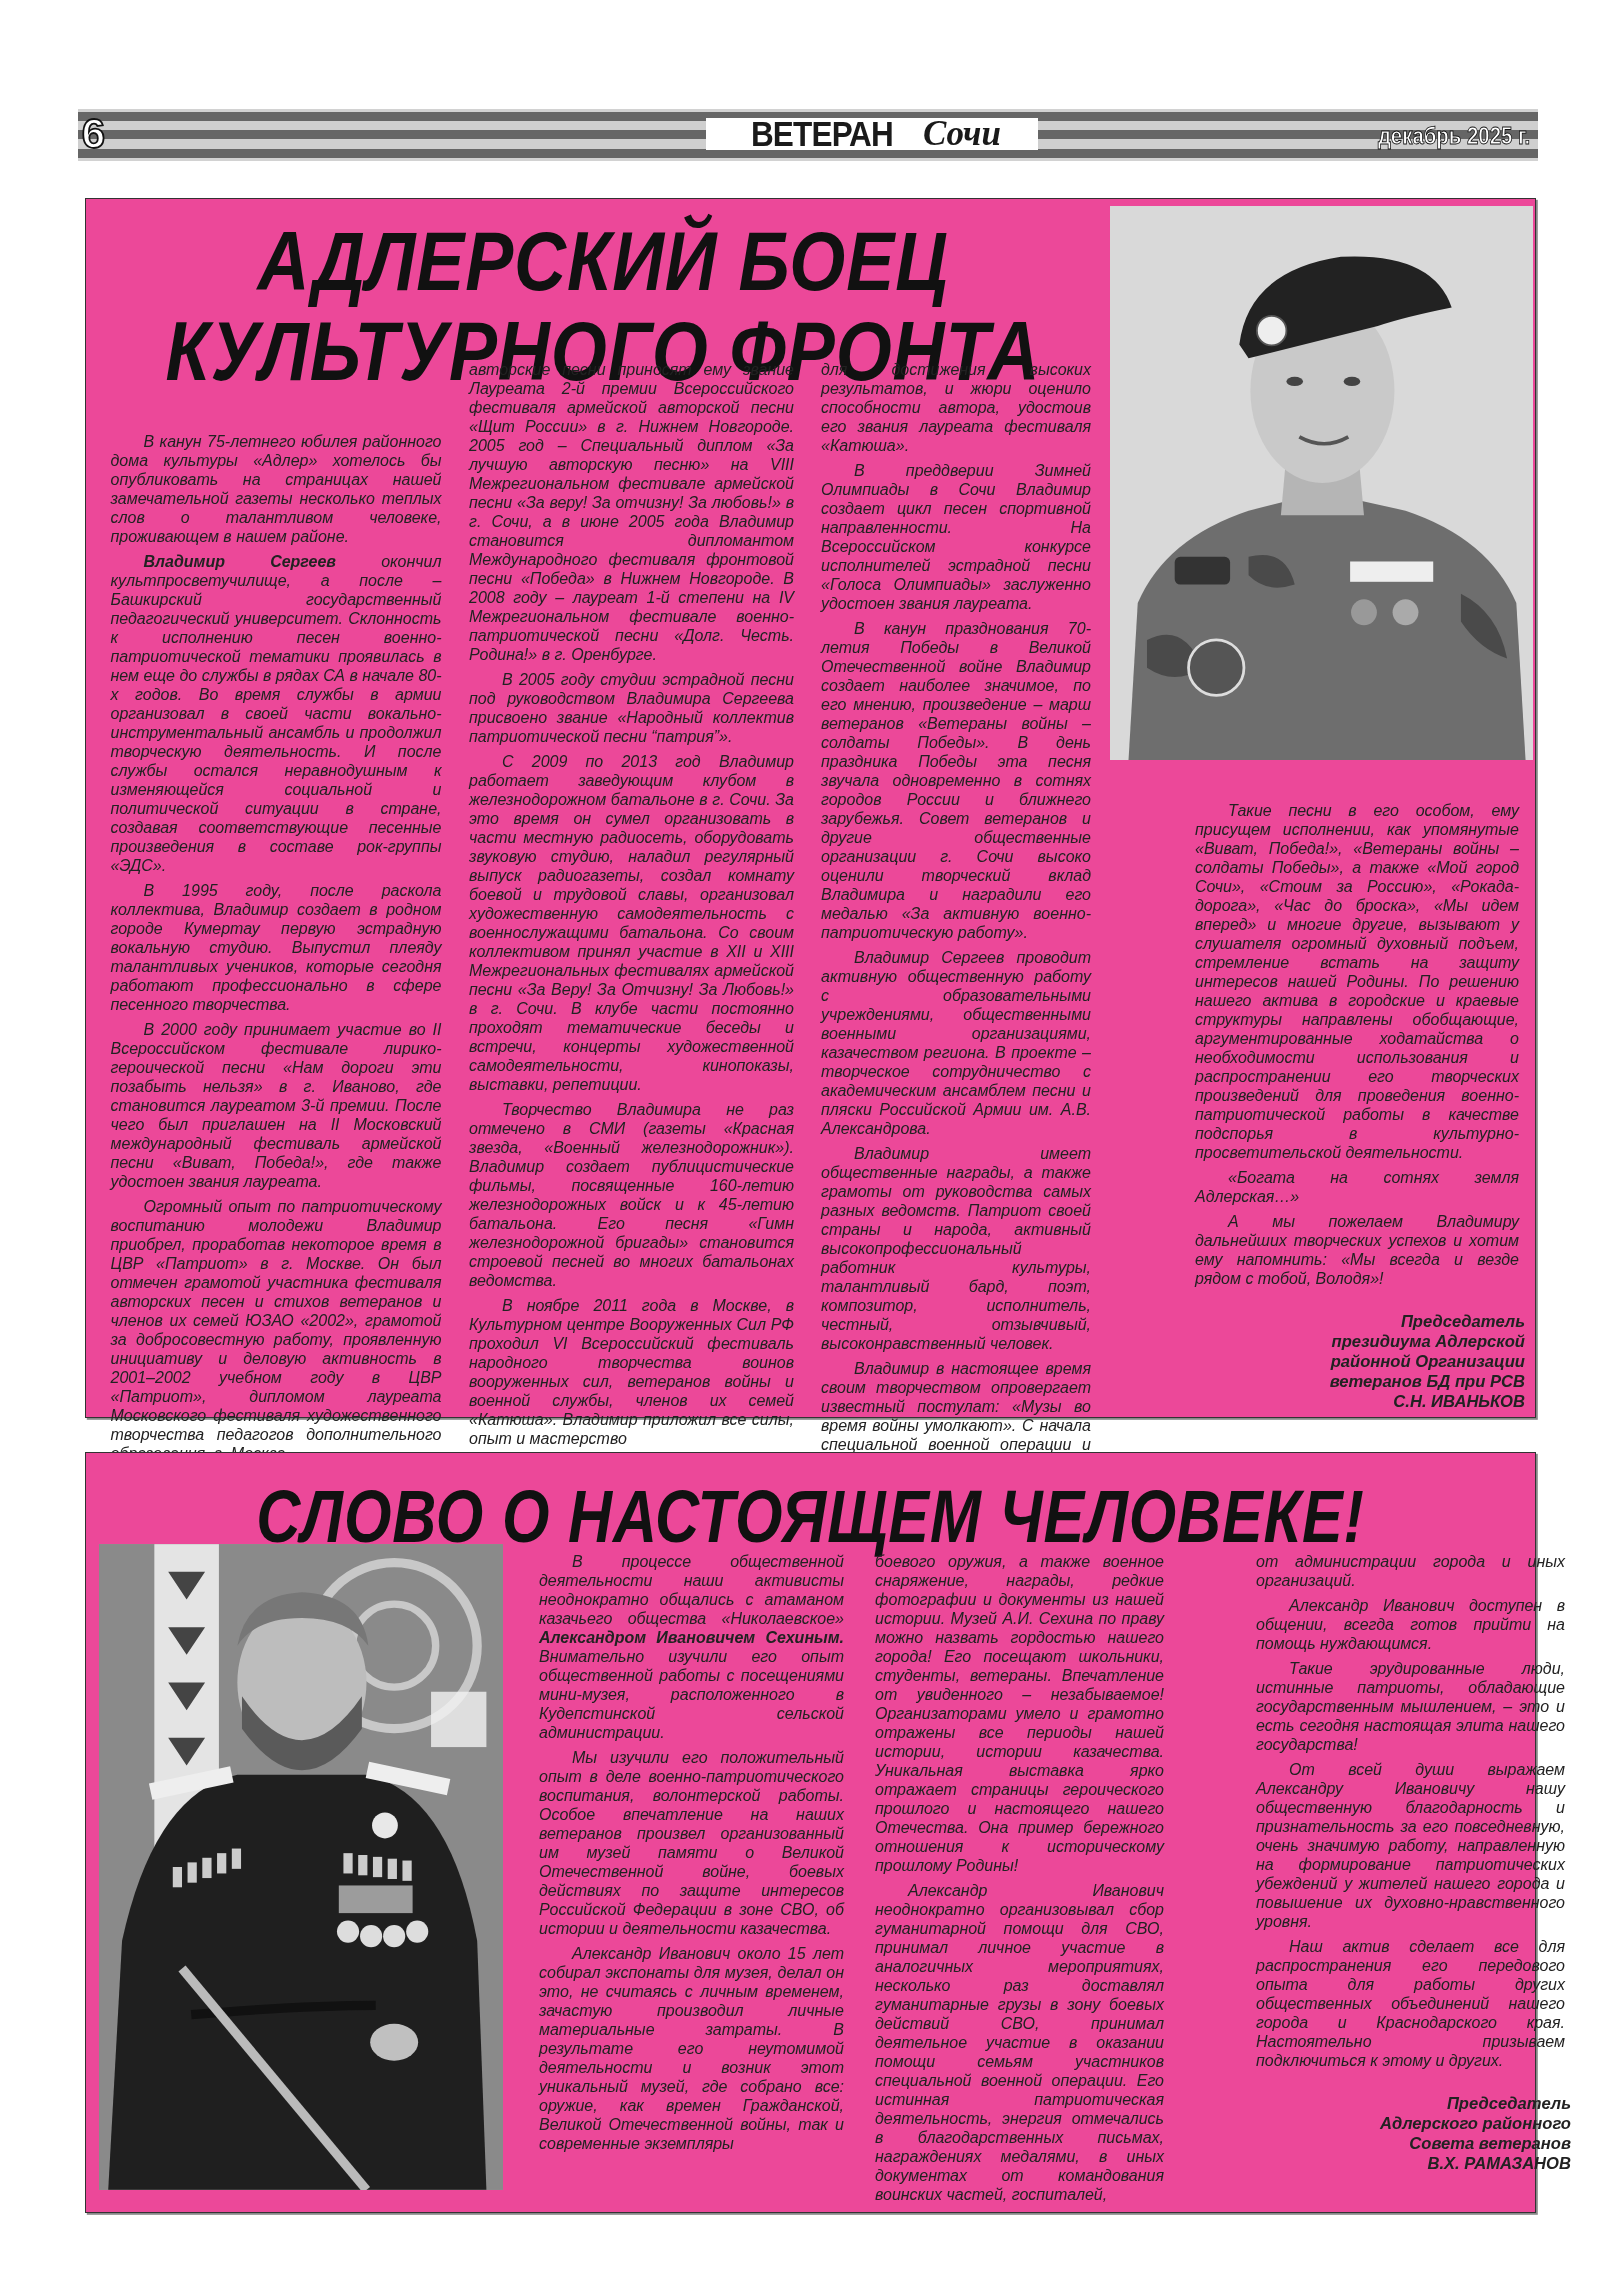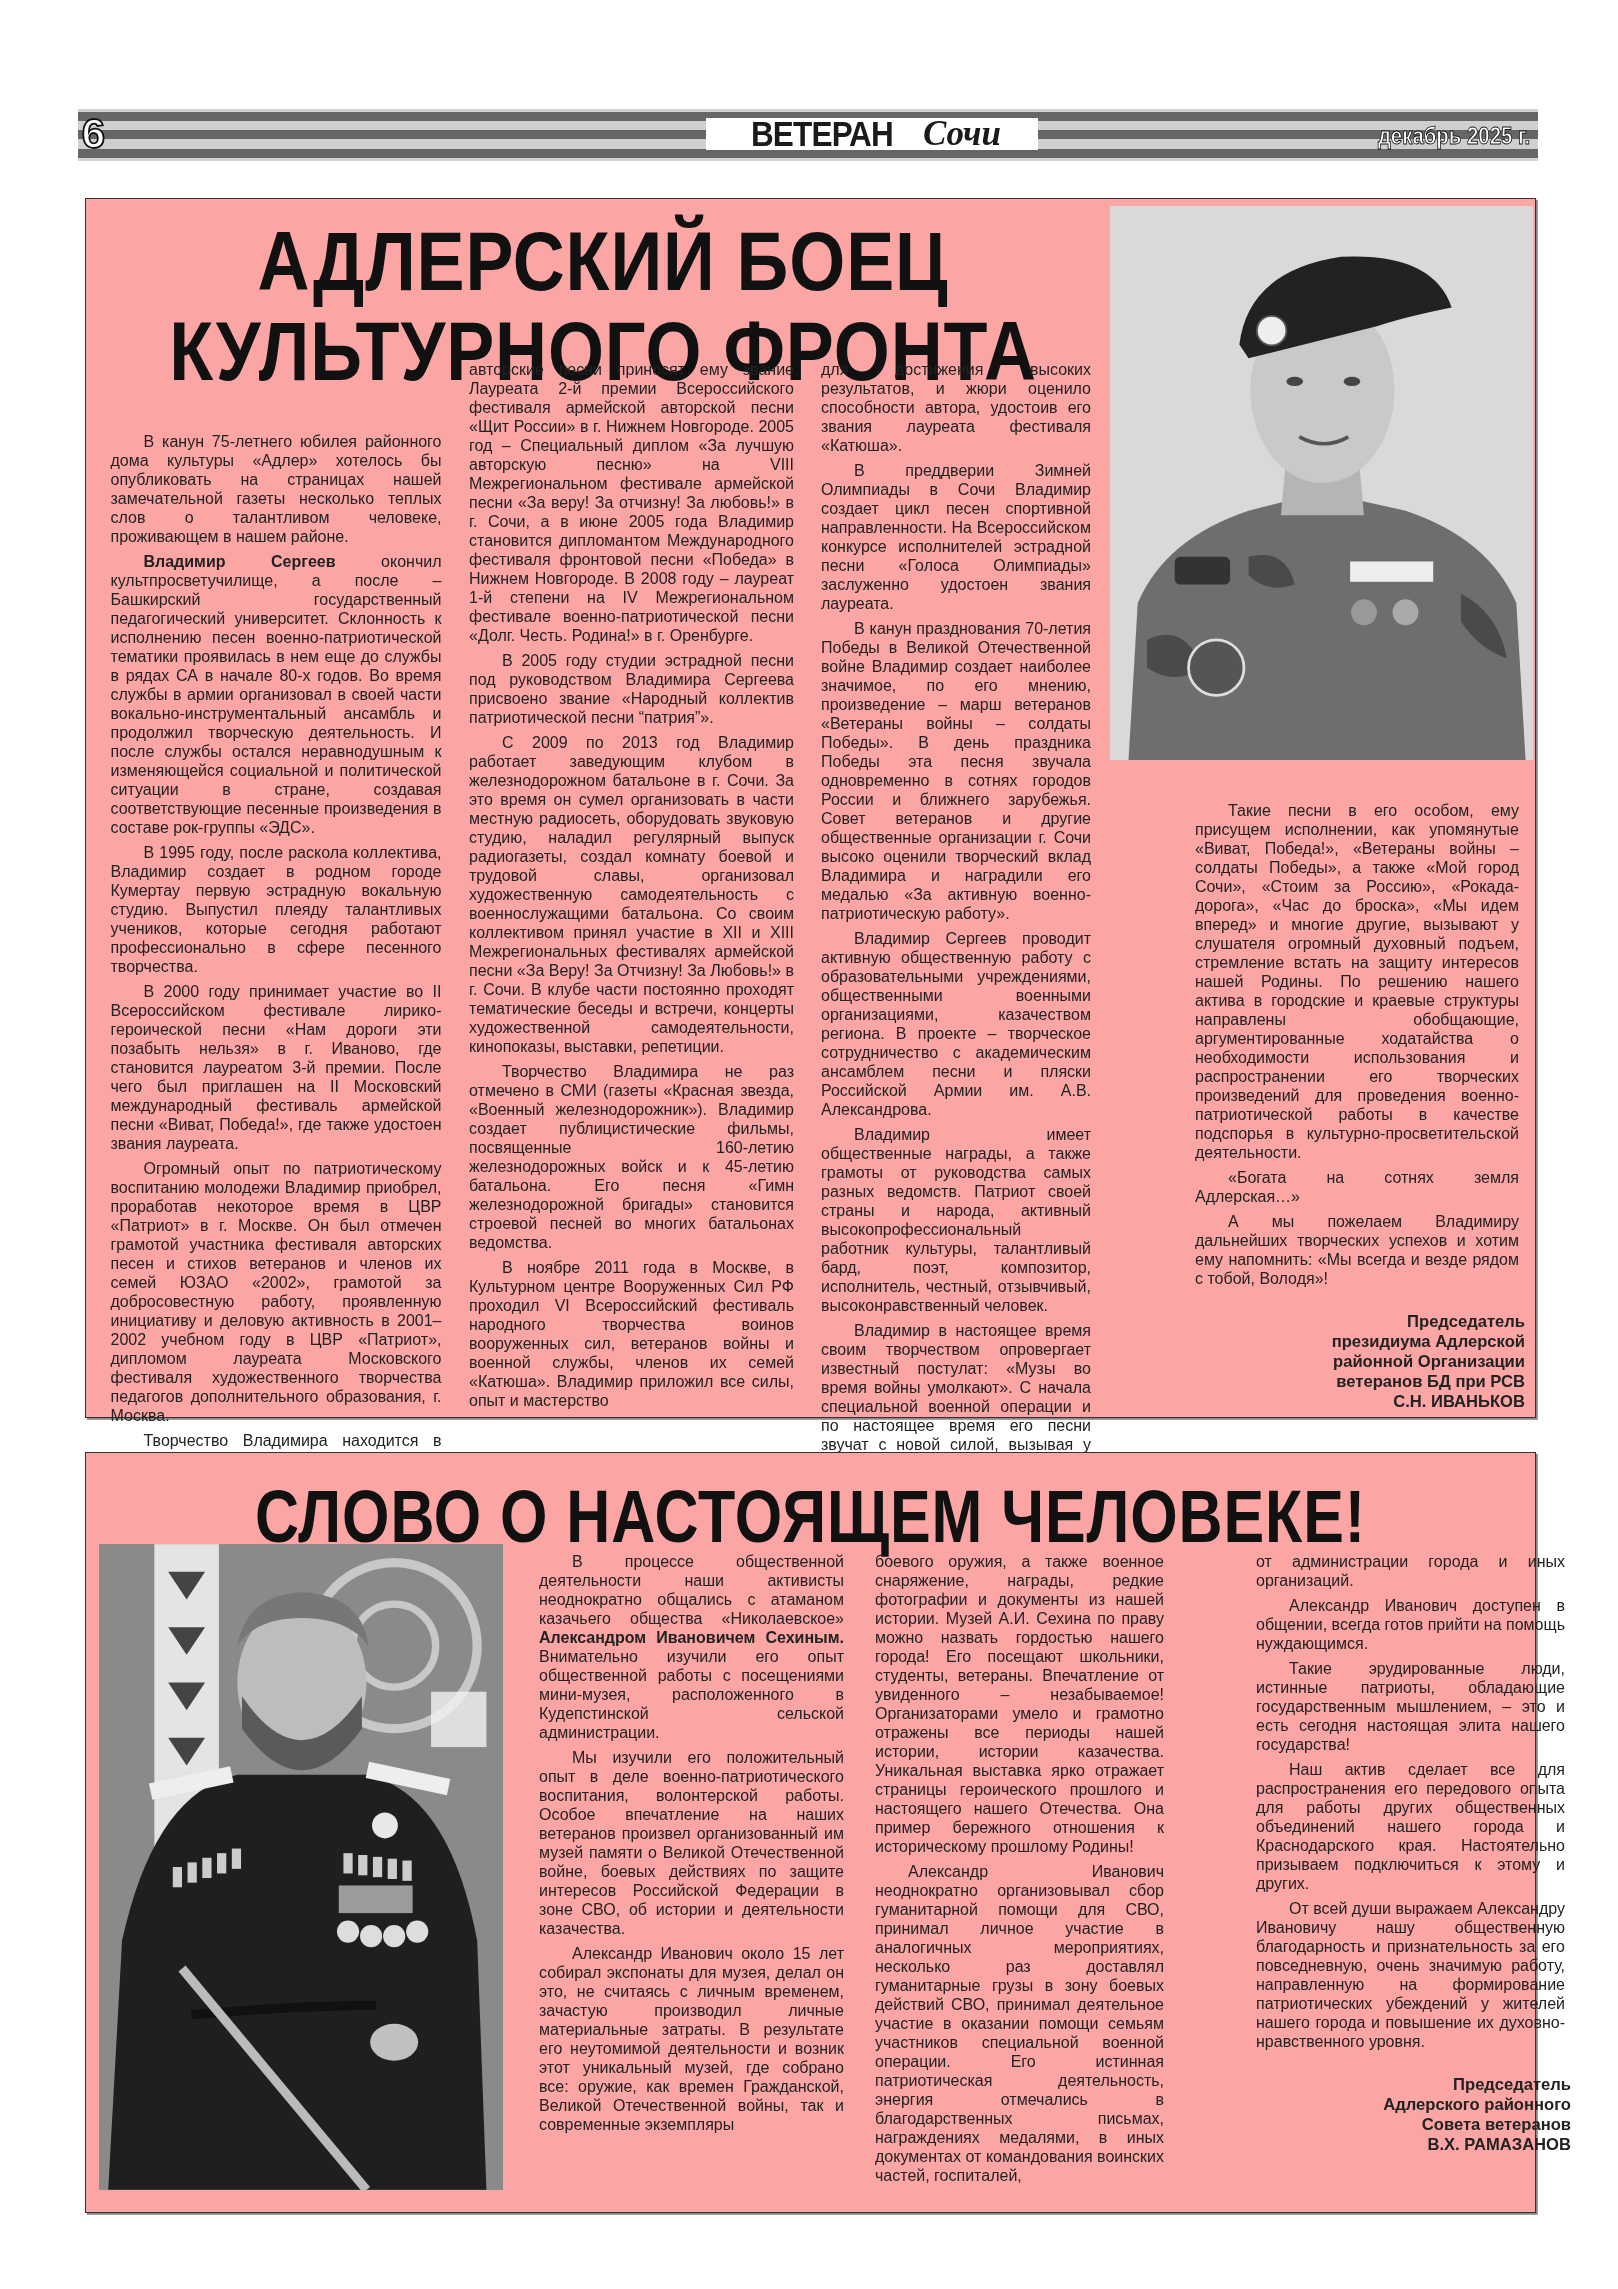--- a/index.html
+++ b/index.html
@@ -9,21 +9,21 @@
   .masthead { position:absolute; left:78px; top:109px; width:1460px; height:52px;
     background: repeating-linear-gradient(to bottom, #d2d2d2 0px, #d2d2d2 2.8px, #666 2.8px, #666 12px, #cfcfcf 12px, #cfcfcf 21px, #666 21px, #666 30px, #cfcfcf 30px, #cfcfcf 40px, #666 40px, #666 49px, #d2d2d2 49px, #d2d2d2 52px); }
   .page-num { position:absolute; left:3.7px; top:1.8px; font-family:"Liberation Sans", sans-serif; font-weight:bold; font-size:42px; line-height:46px; color:#fff;
     -webkit-text-stroke:1.8px #111; }
   .mast-title { position:absolute; left:628px; top:9.2px; width:332px; height:32px; background:#fff; display:flex; align-items:center; justify-content:center; gap:22px; }
   .mast-title .t1 { font-family:"Liberation Sans", sans-serif; font-weight:bold; font-size:35px; letter-spacing:-0.9px; color:#1a1a1a; transform:scaleX(0.9); }
   .mast-title .t2 { font-family:"Liberation Serif", serif; font-style:italic; font-weight:bold; font-size:35px; color:#1a1a1a; }
   .mast-date { position:absolute; right:7.4px; top:13px; font-weight:bold; font-size:24px; color:#fff; -webkit-text-stroke:0.9px #111; transform:scaleX(0.85); transform-origin:right center; }
 
   
-  .box { position:absolute; border:1.8px solid #333; box-shadow:1.8px 1.8px 0 #888; background:#fca5a5; }
+  .box { position:absolute; border:1.8px solid #333; box-shadow:1.8px 1.8px 0 #888; background:#ec4899;font-style:italic; }
   .box1 { left:85px; top:198px; width:1449px; height:1218px; }
   .box2 { left:85px; top:1452px; width:1449px; height:759px; }
 
   .headline { position:absolute; font-family:"Liberation Sans", sans-serif; font-weight:bold; color:#111; line-height:1; text-align:center; letter-spacing:0.9px; }
   .hl1 { left:18.5px; top:16.6px; width:997px; font-size:72px; line-height:79px; transform:scaleY(1.15); transform-origin:top center; }
   .hl2 { left:0; top:28px; width:1449px; font-size:61px; transform:scaleY(1.2); transform-origin:top center; }
 
   .col { position:absolute; font-size:16px; line-height:19px; text-align:justify; hyphens:manual; color:#222; }
   .col p { margin:6px; text-indent:33px; }
   .col p.noindent { text-indent:0; }
@@ -172,22 +172,22 @@
 
   <div class="col" style="left:783px; top:93px; width:301px;">
     <p class="noindent">боевого оружия, а также военное снаряжение, награды, редкие фотографии и документы из нашей истории. Музей А.И. Сехина по праву можно назвать гордостью нашего города! Его посещают школьники, студенты, ветераны. Впечатление от увиденного – незабываемое! Организаторами умело и грамотно отражены все периоды нашей истории, истории казачества. Уникальная выставка ярко отражает страницы героического прошлого и настоящего нашего Отечества. Она пример бережного отношения к историческому прошлому Родины!</p>
     <p>Александр Иванович неоднократно организовывал сбор гуманитарной помощи для СВО, принимал личное участие в аналогичных мероприятиях, несколько раз доставлял гуманитарные грузы в зону боевых действий СВО, принимал деятельное участие в оказании помощи семьям участников специальной военной операции. Его истинная патриотическая деятельность, энергия отмечались в благодарственных письмах, награждениях медалями, в иных документах от командования воинских частей, госпиталей,</p>
   </div>
 
   <div class="col" style="left:1164px; top:93px; width:321px;">
     <p class="noindent">от администрации города и иных организаций.</p>
     <p>Александр Иванович доступен в общении, всегда готов прийти на помощь нуждающимся.</p>
     <p>Такие эрудированные люди, истинные патриоты, обладающие государственным мышлением, – это и есть сегодня настоящая элита нашего государства!</p>
+    <p>От всей души выражаем Александру Ивановичу нашу общественную благодарность и признательность за его повседневную, очень значимую работу, направленную на формирование патриотических убеждений у жителей нашего города и повышение их духовно-нравственного уровня.</p>
     <p>Наш актив сделает все для распространения его передового опыта для работы других общественных объединений нашего города и Краснодарского края. Настоятельно призываем подключиться к этому и других.</p>
-    <p>От всей души выражаем Александру Ивановичу нашу общественную благодарность и признательность за его повседневную, очень значимую работу, направленную на формирование патриотических убеждений у жителей нашего города и повышение их духовно-нравственного уровня.</p>
     <div class="signature">
       <div>Председатель</div>
       <div>Адлерского районного</div>
       <div>Совета ветеранов</div>
       <div>В.Х. РАМАЗАНОВ</div>
     </div>
   </div>
 </div>
 
 

